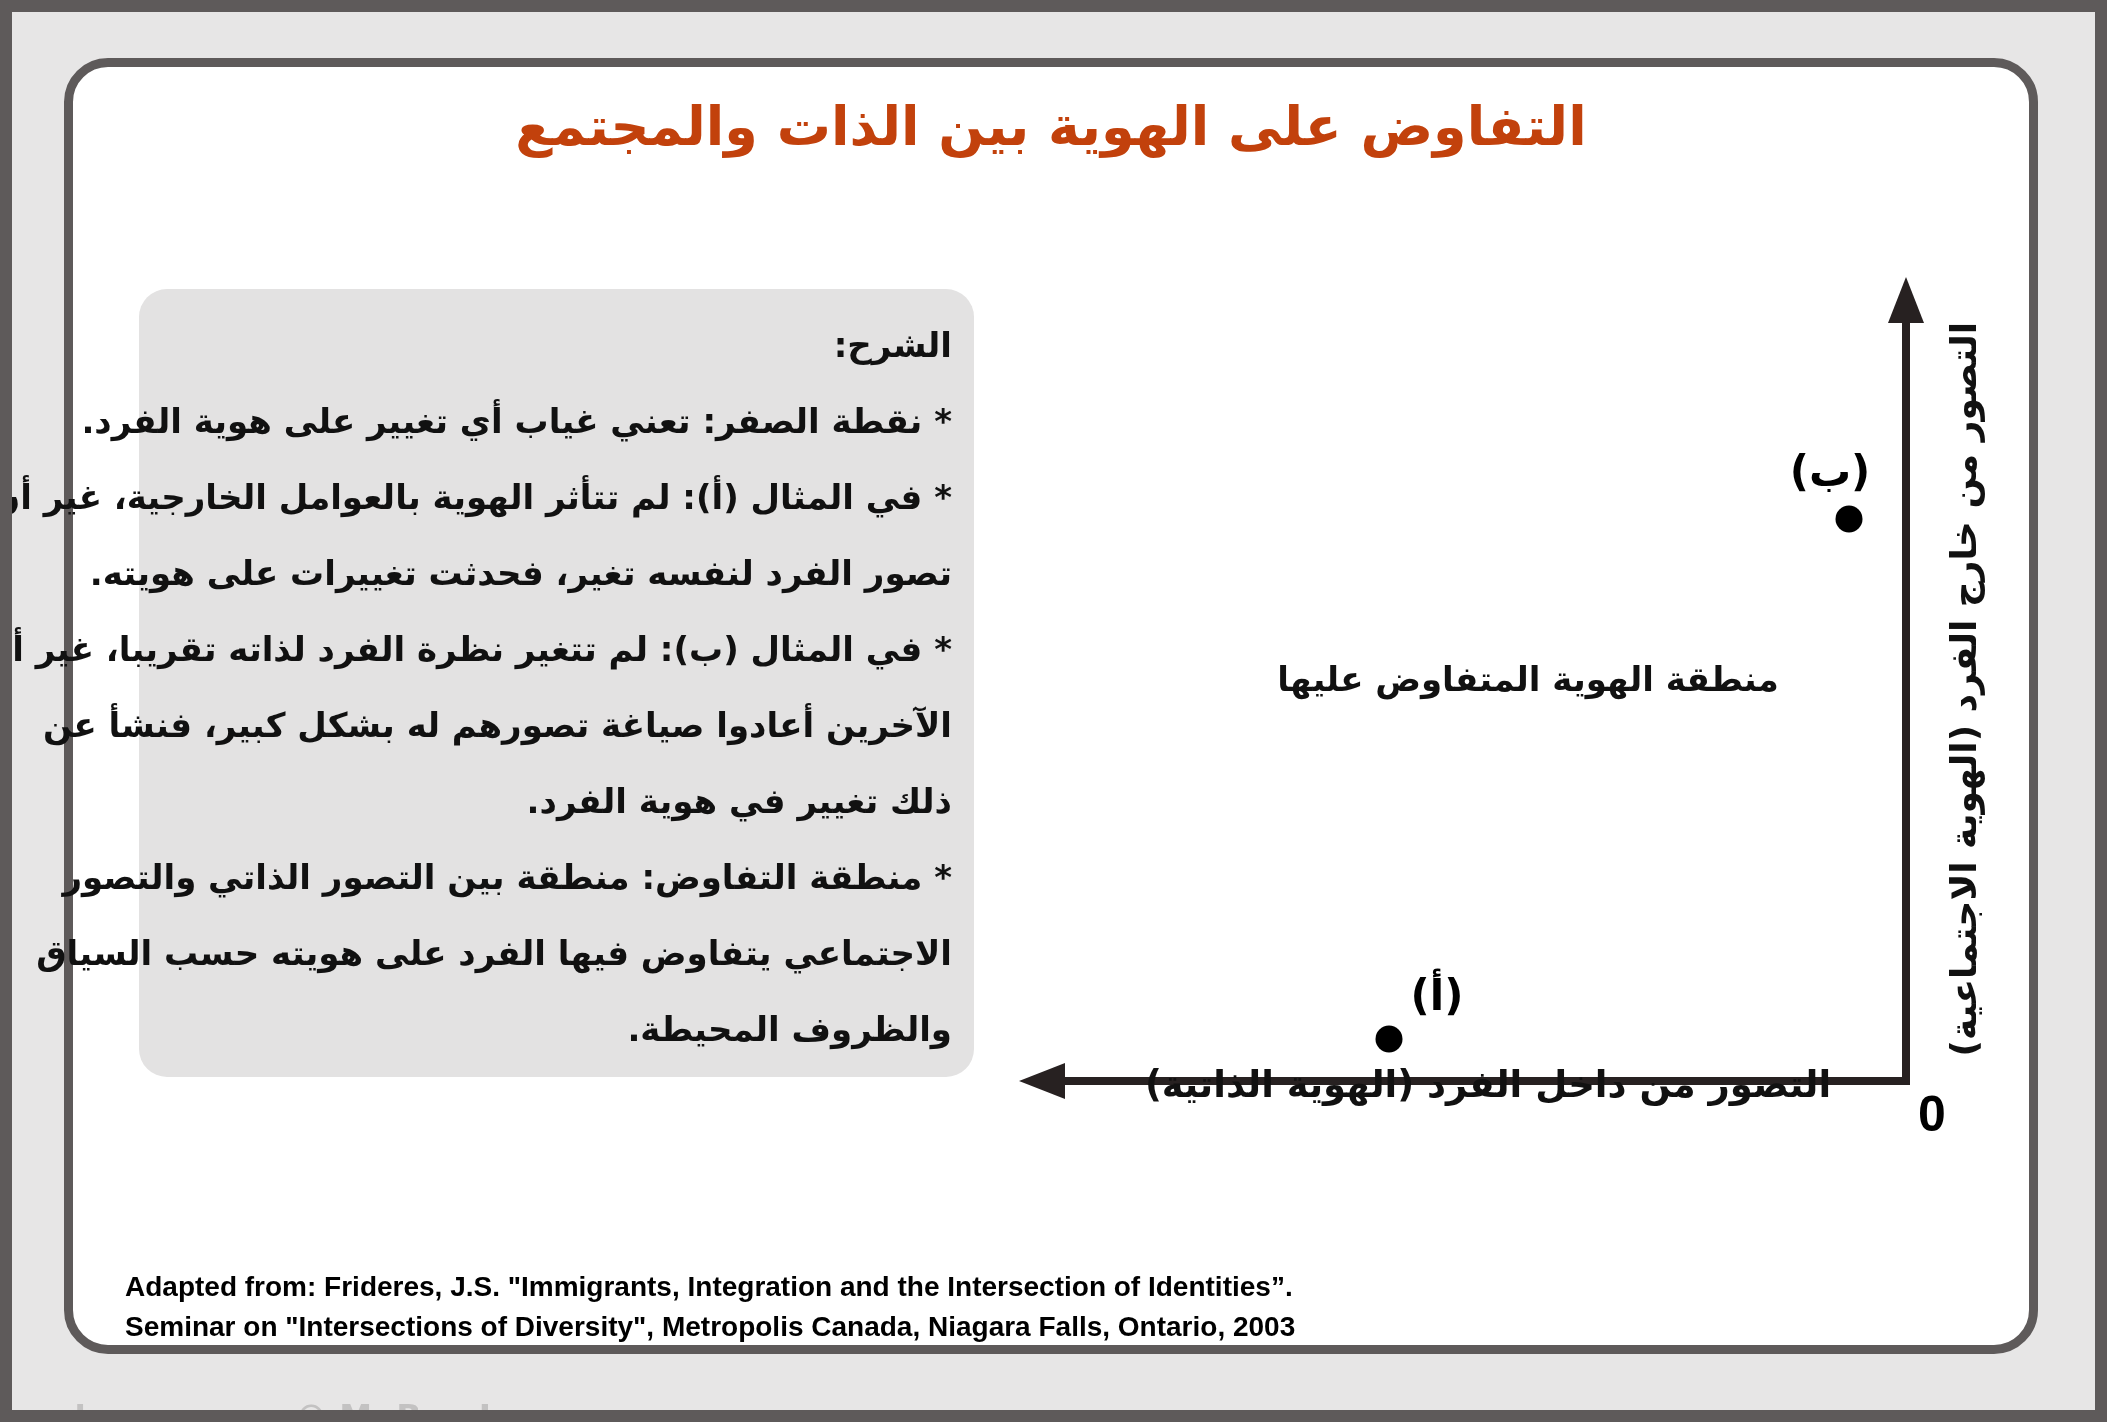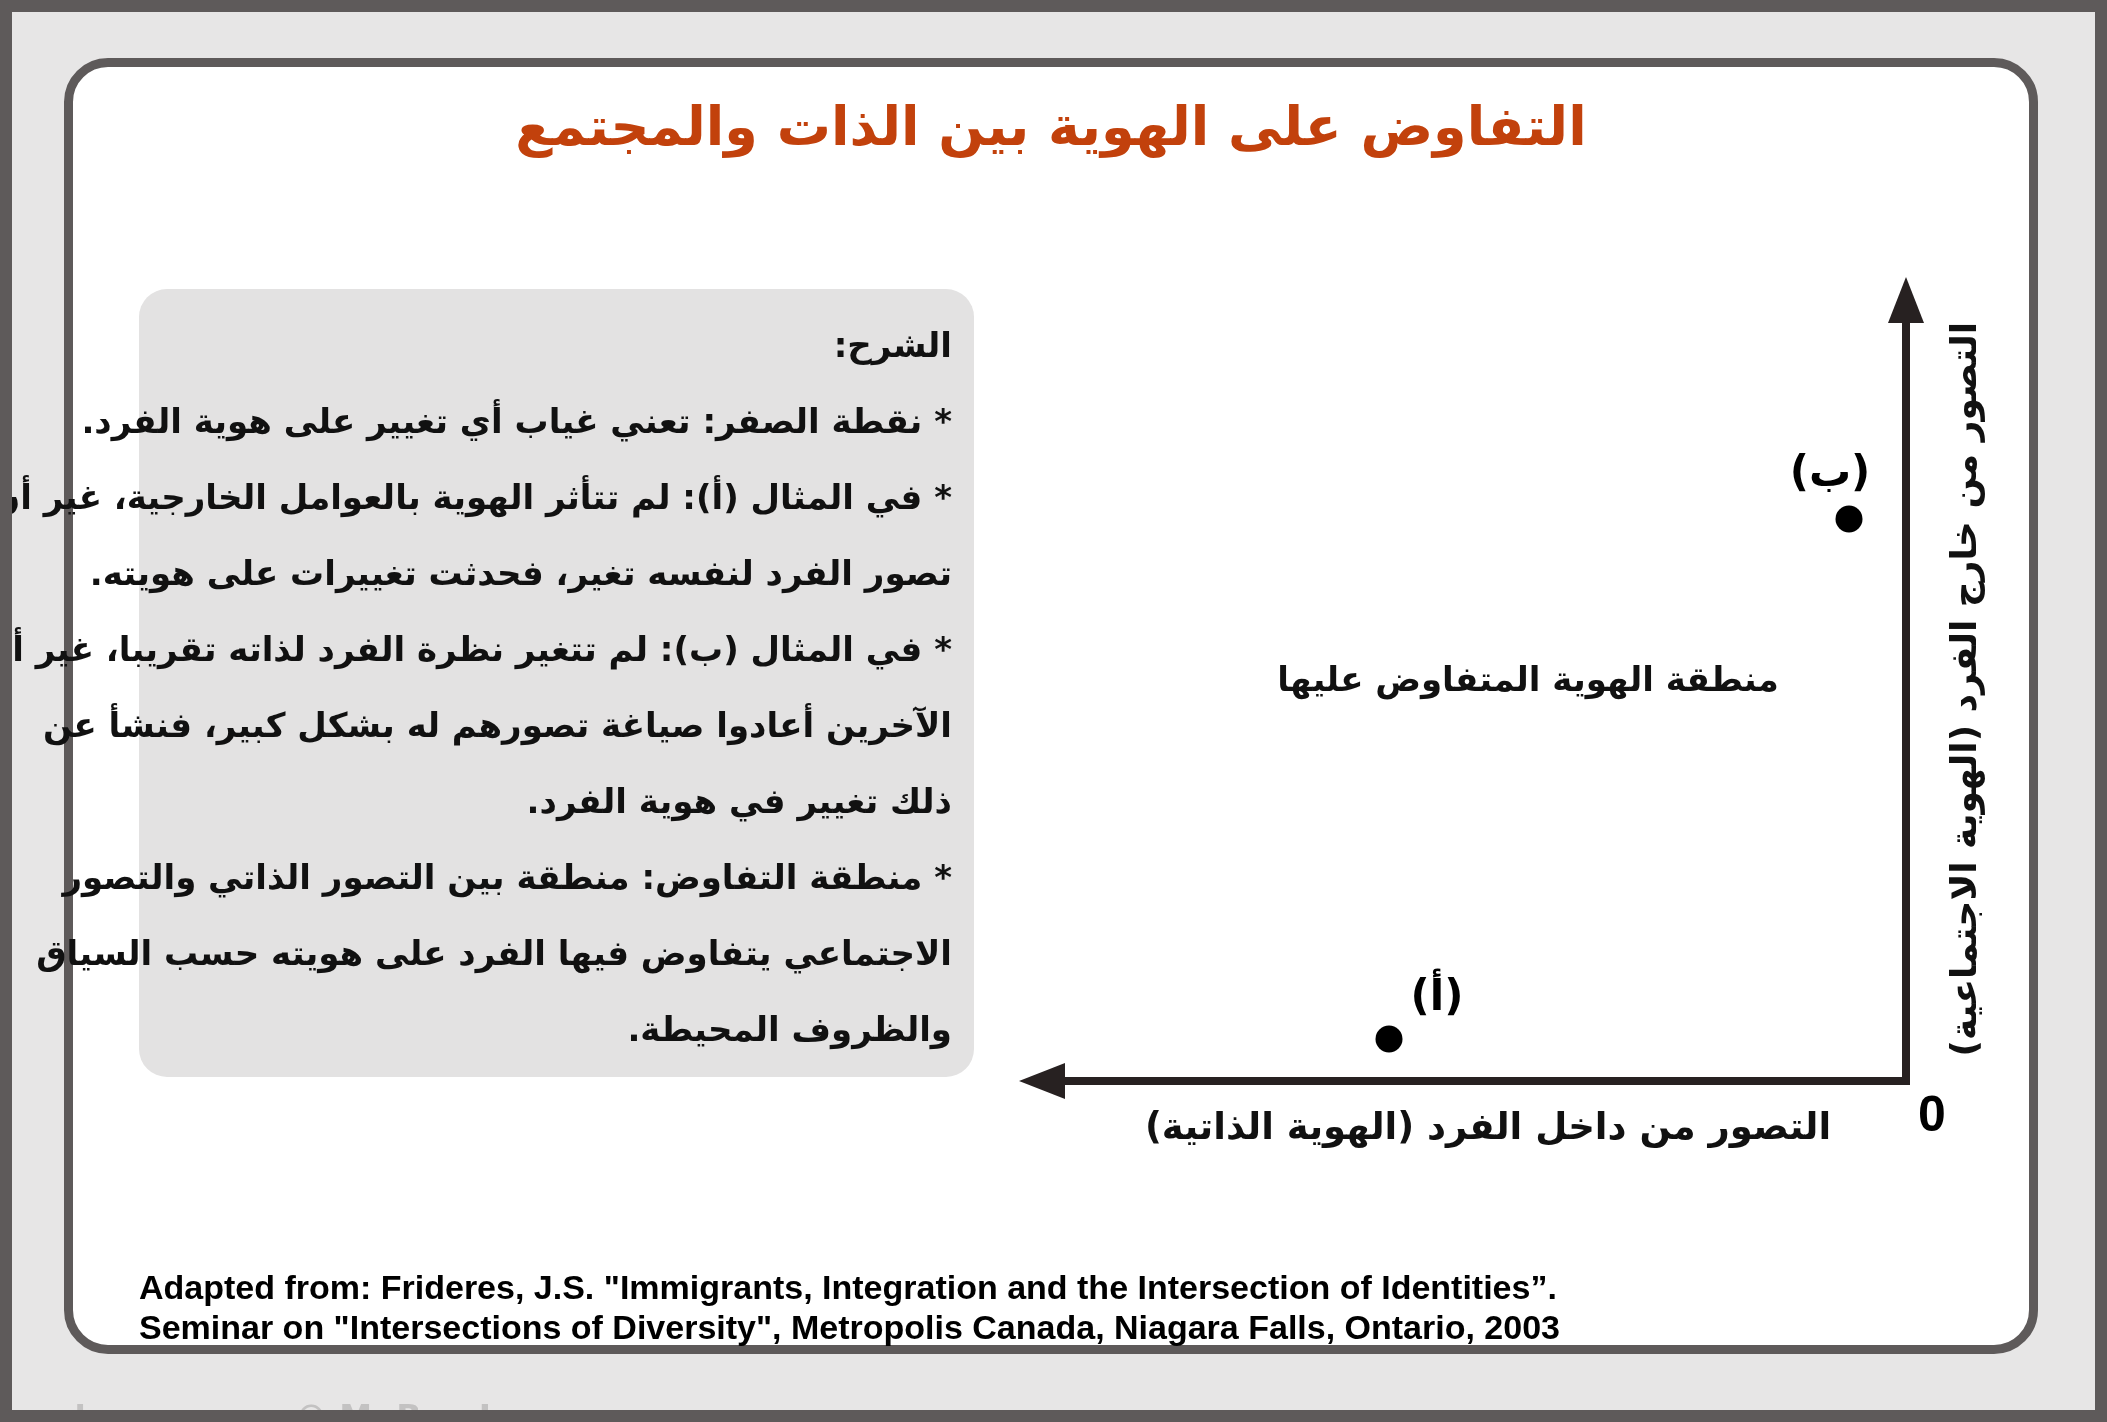--- a/index.html
+++ b/index.html
@@ -103,21 +103,21 @@
     transform:rotate(-90deg);
     direction:rtl;
     text-align:center;
     font-size:36px;
     font-weight:bold;
     color:var(--ink);
     white-space:nowrap;
   }
   .x-axis-label{
     position:absolute;
-    left:1015px;top:1038px;
+    left:1015px;top:996px;
     width:800px;
     text-align:center;
     direction:rtl;
     font-size:37px;
     font-weight:bold;
     color:var(--ink);
   }
   .zone-label{
     position:absolute;
     left:1055px;top:592px;
@@ -140,24 +140,24 @@
     transform:translate(-50%,-50%);
     direction:rtl;
     font-size:42px;
     font-weight:bold;
     color:#000;
     white-space:nowrap;
   }
   
   .attribution{
     position:absolute;
-    left:66px;top:1200px;
+    left:52px;top:1200px;
     color:#000;
     font-family:"Liberation Sans", sans-serif;
-    font-size:34px;
+    font-size:28px;
     font-weight:bold;
     line-height:40px;
   }
   .credit-footer{
     position:absolute;
     left:20px;top:1360px;
     font-size:33px;
     font-weight:bold;
     color:var(--footer);
     white-space:nowrap;

